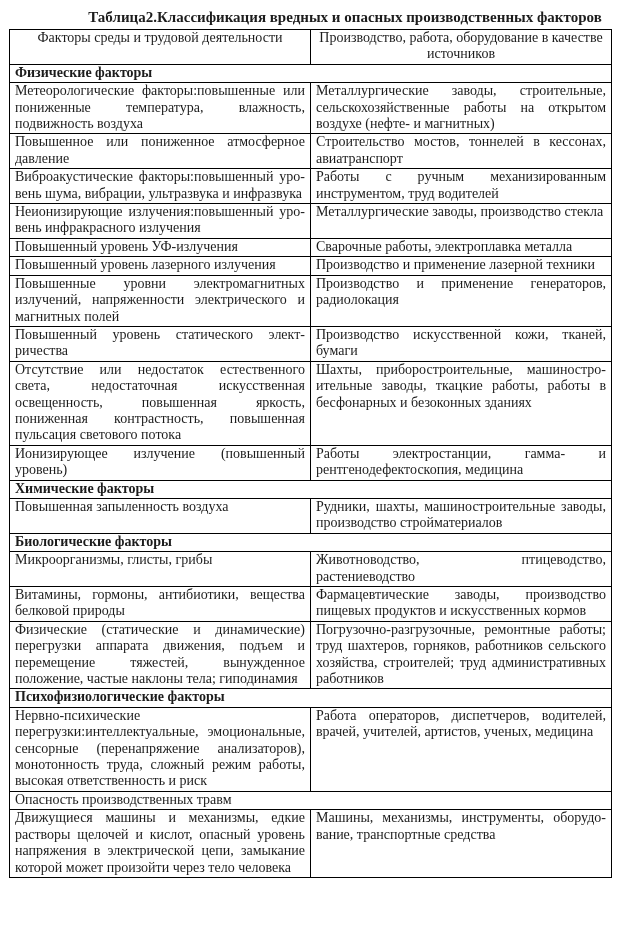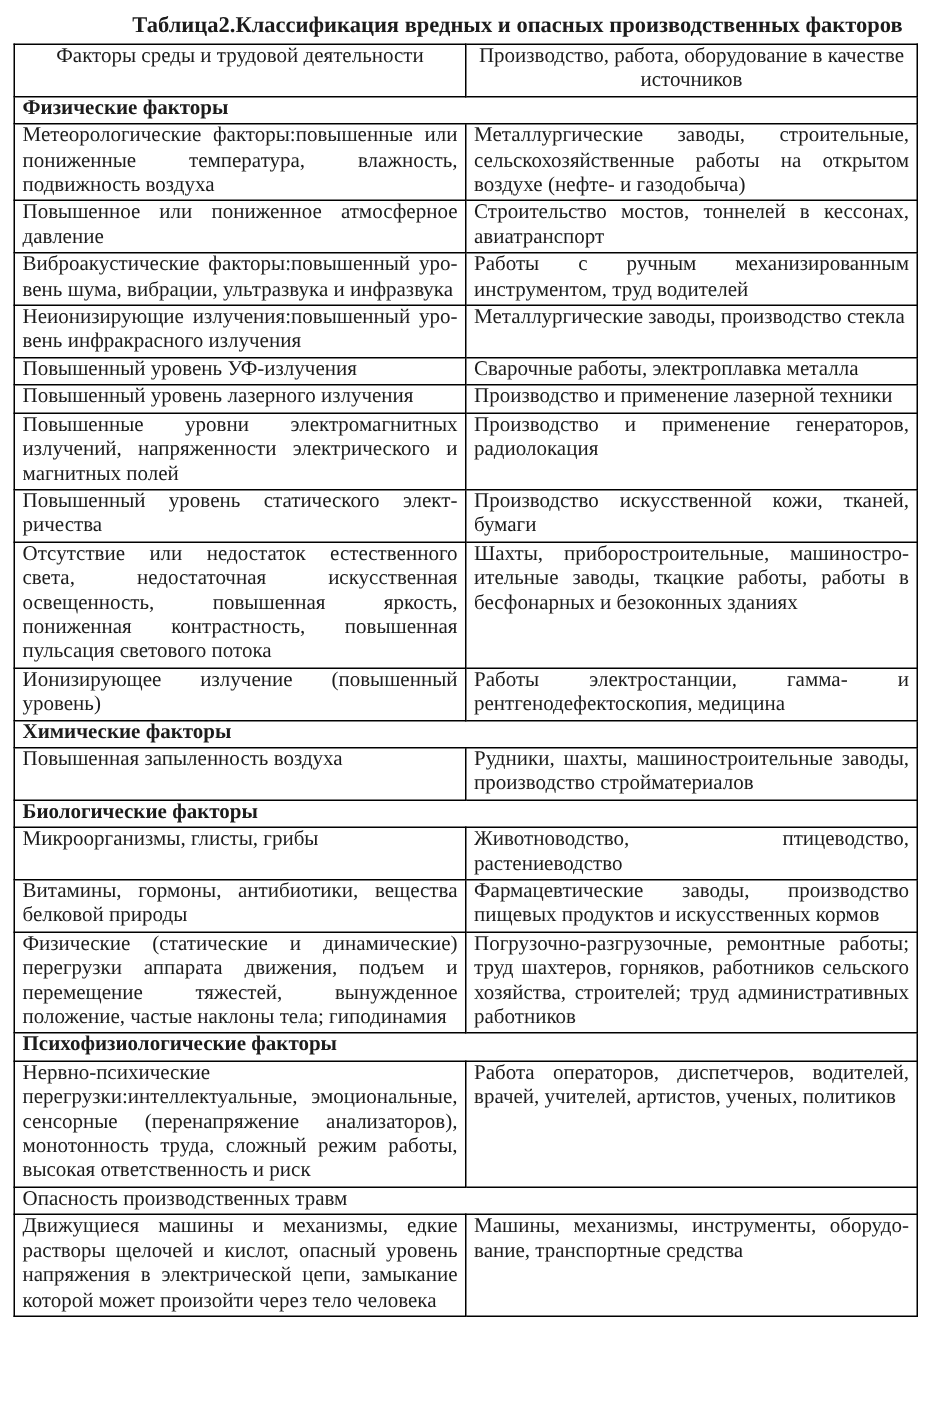--- a/index.html
+++ b/index.html
@@ -78,21 +78,21 @@
         <th>Производство, работа, оборудование в качестве источников</th>
       </tr>
     </thead>
     <tbody>
 
     <tr>
           <td colspan="2" class="section bold">Физические факторы</td>
         </tr>
         <tr>
           <td class="cell">Метеорологические факторы:повышенные или пониженные температура, влажность, подвижность воздуха</td>
-          <td class="cell">Металлургические заводы, строительные, сельскохозяйственные работы на открытом воздухе (нефте- и газодобыча)</td>
+          <td class="cell">Металлургические заводы, строительные, сельскохозяйственные работы на открытом воздухе (нефте- и магнитных)</td>
         </tr>
         <tr>
           <td class="cell">Повышенное или пониженное атмосферное давление</td>
           <td class="cell">Строительство мостов, тоннелей в кессонах, авиатранспорт</td>
         </tr>
         <tr>
           <td class="cell">Виброакустические факторы:повышенный уро­вень шума, вибрации, ультразвука и инфразвука</td>
           <td class="cell">Работы с ручным механизированным инструментом, труд водителей</td>
         </tr>
         <tr>
@@ -143,21 +143,21 @@
         </tr>
         <tr>
           <td class="cell">Физические (статические и динамические) перегрузки аппарата движения, подъем и перемещение тяжестей, вынужденное положение, частые наклоны тела; гиподинамия</td>
           <td class="cell">Погрузочно-разгрузочные, ремонтные работы; труд шахтеров, горняков, работников сельского хозяйства, строителей; труд административных работников</td>
         </tr>
         <tr>
           <td colspan="2" class="section bold">Психофизиологические факторы</td>
         </tr>
         <tr>
           <td class="cell">Нервно-психические перегрузки:интеллектуальные, эмоциональные, сенсорные (перенапряжение анализаторов), монотонность труда, сложный режим работы, высокая ответственность и риск</td>
-          <td class="cell">Работа операторов, диспетчеров, водителей, врачей, учителей, артистов, ученых, политиков</td>
+          <td class="cell">Работа операторов, диспетчеров, водителей, врачей, учителей, артистов, ученых, медицина</td>
         </tr>
         <tr>
           <td colspan="2" class="section">Опасность производственных травм</td>
         </tr>
         <tr>
           <td class="cell">Движущиеся машины и механизмы, едкие растворы щелочей и кислот, опасный уровень напряжения в электрической цепи, замыкание которой может произойти через тело человека</td>
           <td class="cell">Машины, механизмы, инструменты, оборудо­вание, транспортные средства</td>
         </tr>
       </tbody>
   </table>

